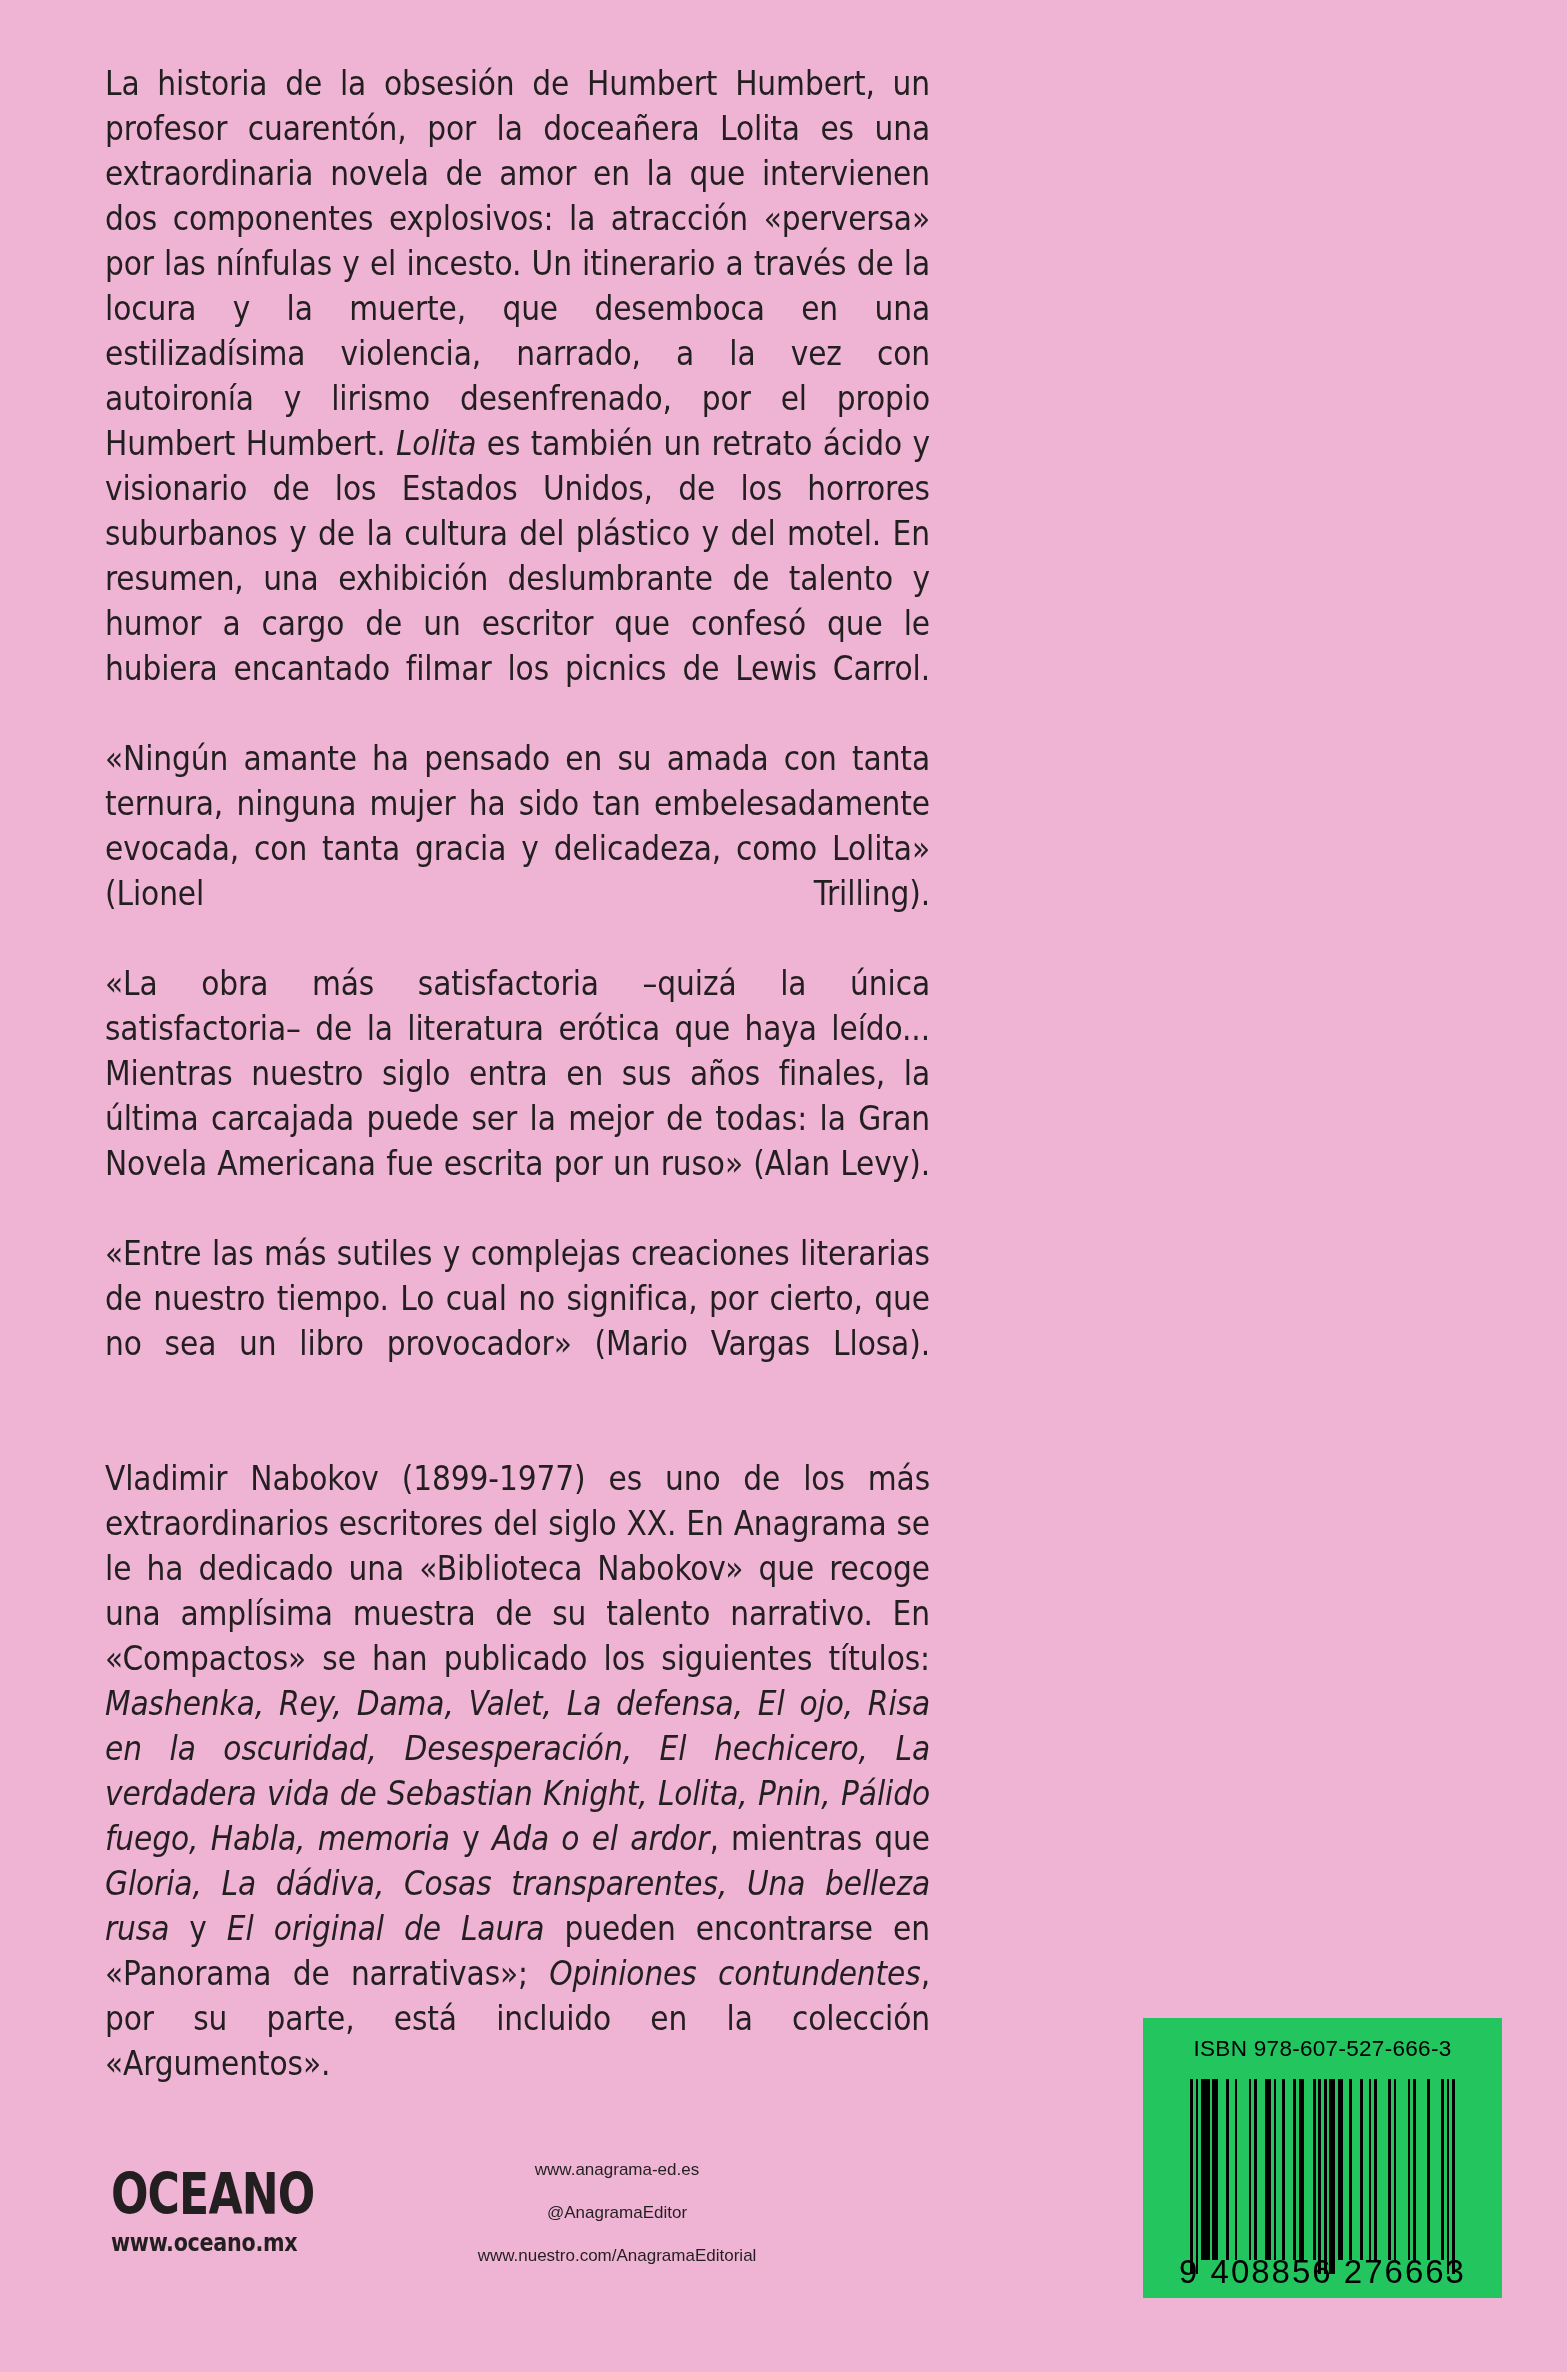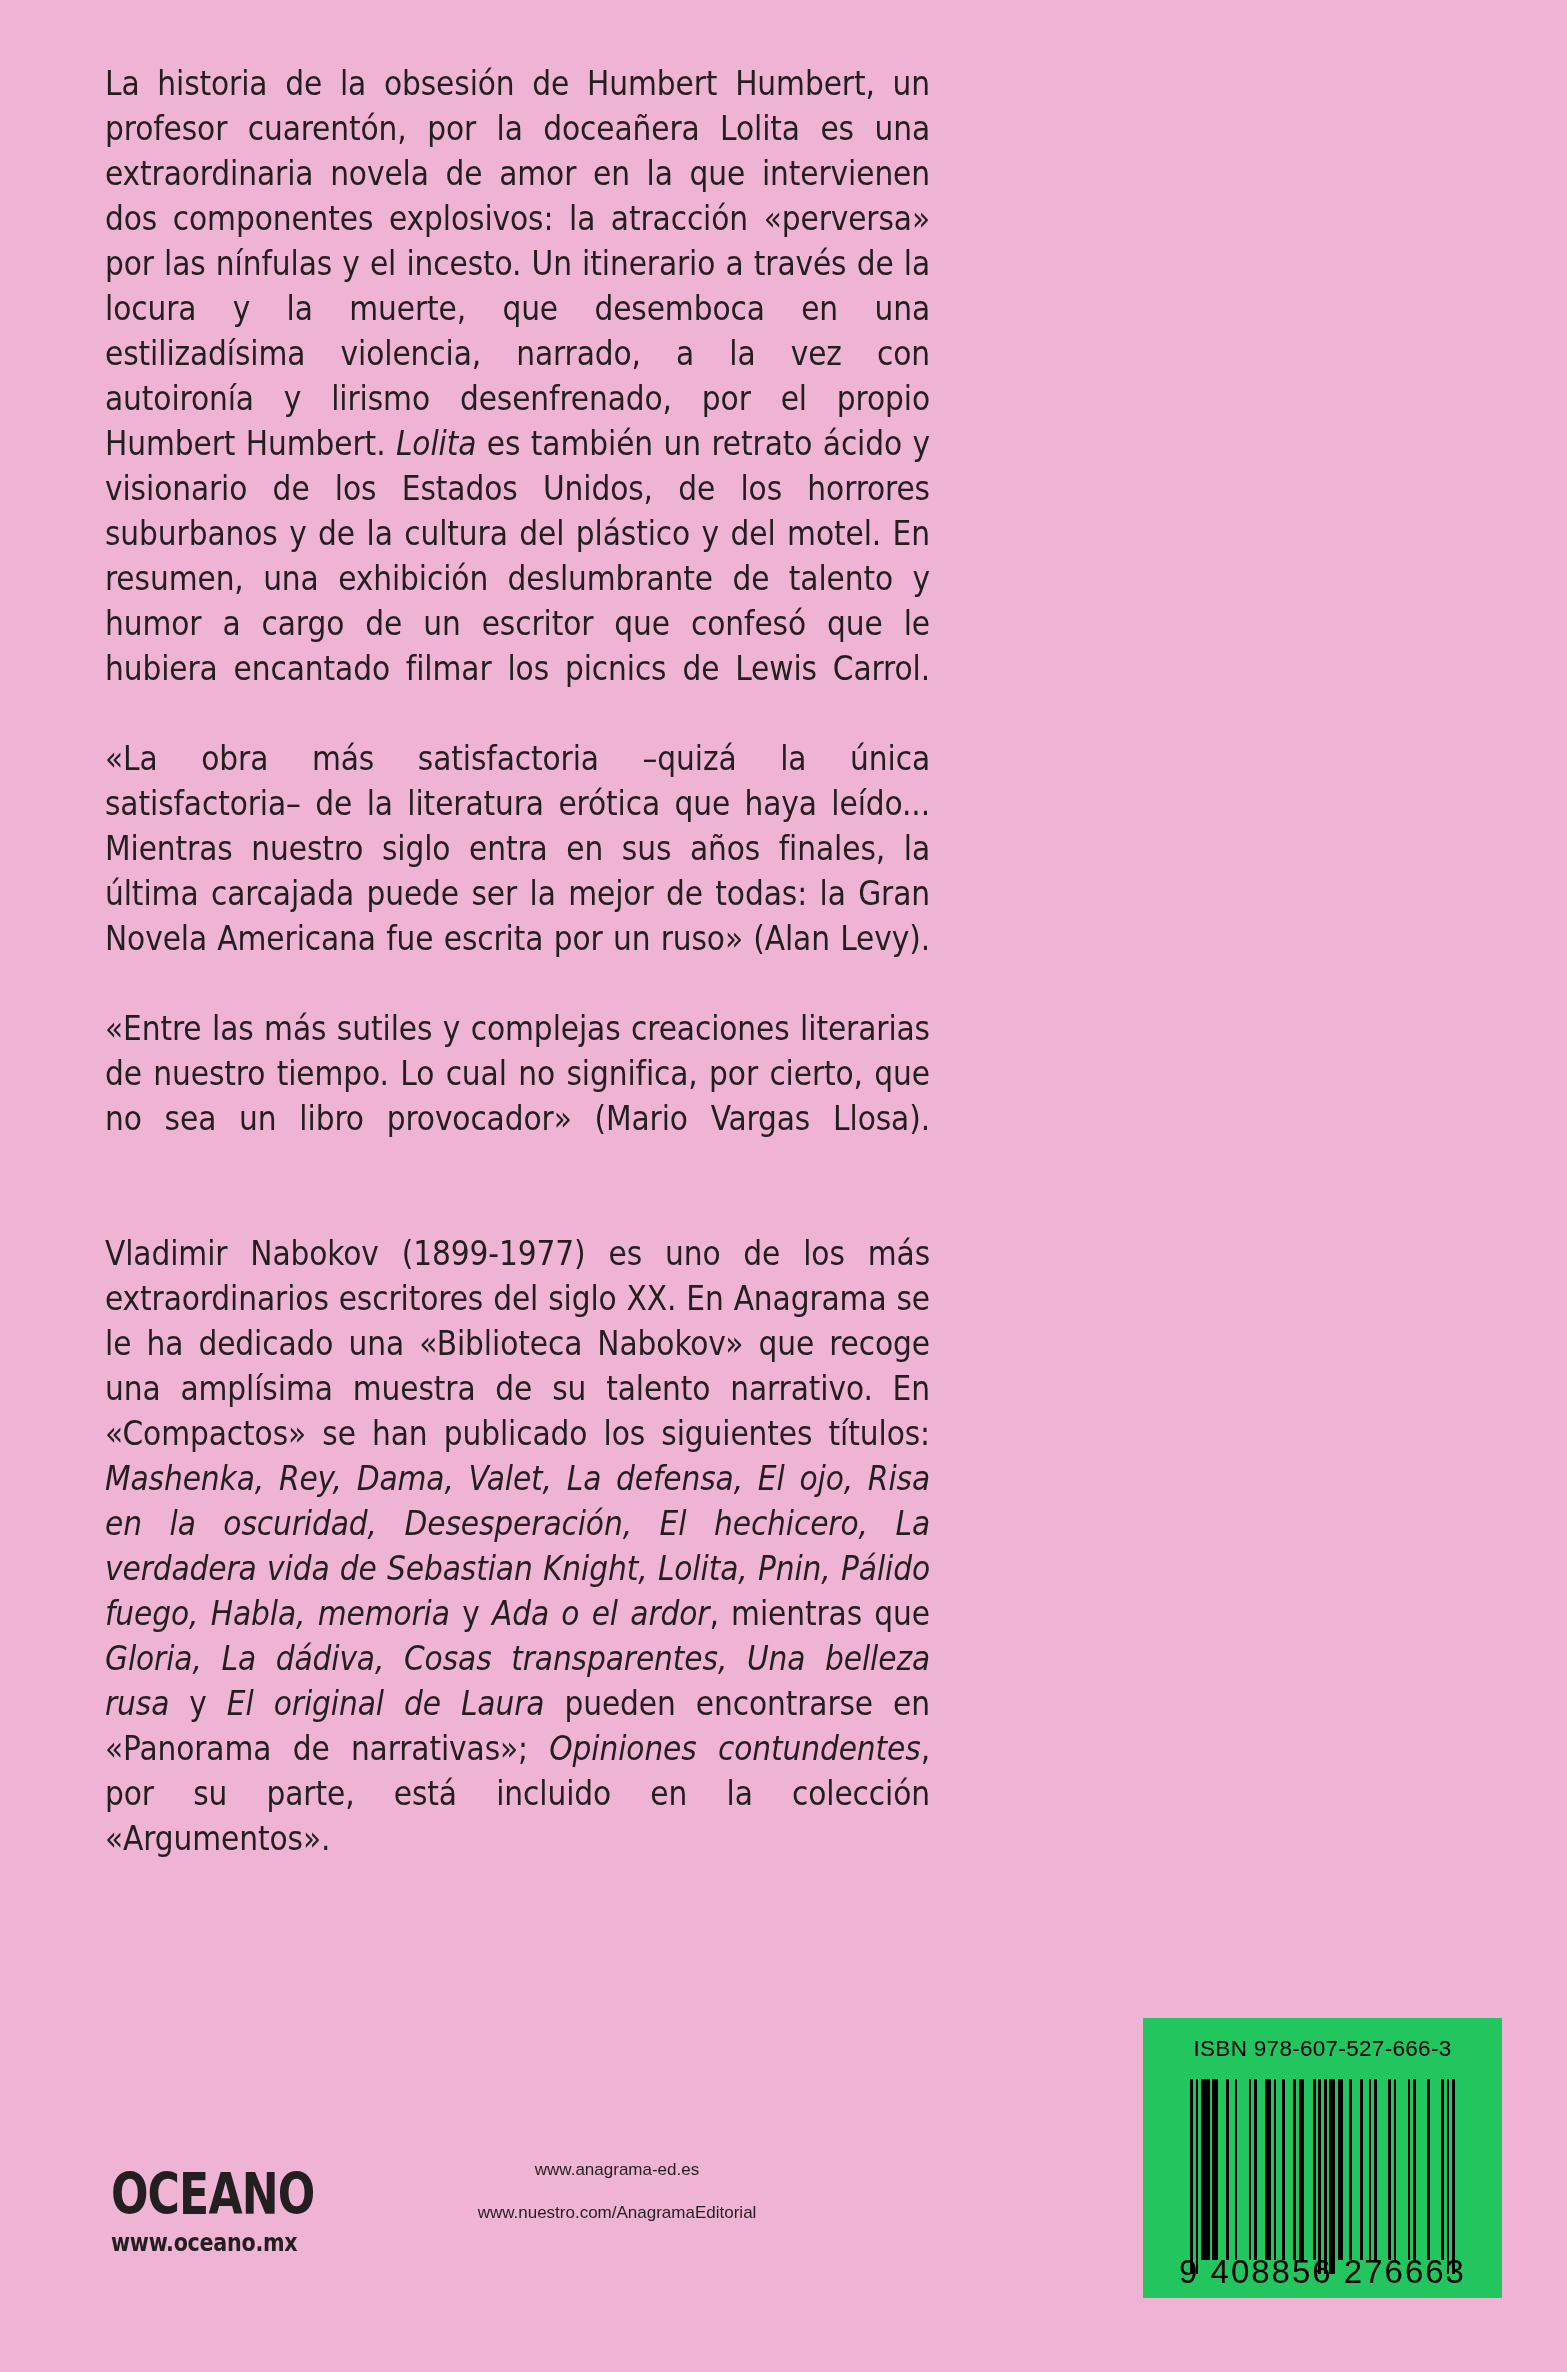--- a/index.html
+++ b/index.html
@@ -163,40 +163,42 @@
 </style>
 </head>
 <body>
 
 <div class="page">
 
   <div class="blurb">
 
     <p><span>La historia de la obsesión de Humbert Humbert, un profesor cuarentón, por la doceañera Lolita es una extraordinaria novela de amor en la que intervienen dos componentes explosivos: la atracción «perversa» por las nínfulas y el incesto. Un itinerario a través de la locura y la muerte, que desemboca en una estilizadísima violencia, narrado, a la vez con autoironía y lirismo desenfrenado, por el propio Humbert Humbert. </span><em>Lolita</em><span> es también un retrato ácido y visionario de los Estados Unidos, de los horrores suburbanos y de la cultura del plástico y del motel. En resumen, una exhibición deslumbrante de talento y humor a cargo de un escritor que confesó que le hubiera encantado filmar los picnics de Lewis Carrol.</span></p>
 
+    <p>«Ningún amante ha pensado en su amada con tanta ternura, ninguna mujer ha sido tan embelesadamente evocada, con tanta gracia y delicadeza, como Lolita» (Lionel Trilling).</p>
 
     <p>«La obra más satisfactoria –quizá la única satisfactoria– de la literatura erótica que haya leído... Mientras nuestro siglo entra en sus años finales, la última carcajada puede ser la mejor de todas: la Gran Novela Americana fue escrita por un ruso» (Alan Levy).</p>
 
     <p>«Entre las más sutiles y complejas creaciones literarias de nuestro tiempo. Lo cual no significa, por cierto, que no sea un libro provocador» (Mario Vargas Llosa).</p>
 
     <div class="gap-para"></div>
 
     <p><span>Vladimir Nabokov (1899-1977) es uno de los más extraordinarios escritores del siglo XX. En Anagrama se le ha dedicado una «Biblioteca Nabokov» que recoge una amplísima muestra de su talento narrativo. En «Compactos» se han publicado los siguientes títulos: </span><em>Mashenka, Rey, Dama, Valet, La defensa, El ojo, Risa en la oscuridad, Desesperación, El hechicero, La verdadera vida de Sebastian Knight, Lolita, Pnin, Pálido fuego, Habla, memoria</em><span> y </span><em>Ada o el ardor</em><span>, mientras que </span><em>Gloria, La dádiva, Cosas transparentes, Una belleza rusa</em><span> y </span><em>El original de Laura</em><span> pueden encontrarse en «Panorama de narrativas»; </span><em>Opiniones contundentes</em><span>, por su parte, está incluido en la colección «Argumentos».</span></p>
 
   </div>
 
   <div class="footer">
 
     <div class="oceano-block">
       <span class="oceano-word">OCEANO</span>
       <span class="oceano-url">www.oceano.mx</span>
     </div>
 
     <div class="anagrama-links">
       <div>www.anagrama-ed.es</div>
+      <div>@AnagramaEditor</div>
       <div>www.nuestro.com/AnagramaEditorial</div>
     </div>
 
   </div>
 
   <div class="barcode-box">
     <div class="isbn-text">ISBN 978-607-527-666-3</div>
     <div class="bars" id="barcode-bars">
         <span style="left: 0%; width: 1.05263%; height: 108%;"></span>
         <span style="left: 2.10526%; width: 1.05263%; height: 108%;"></span>

